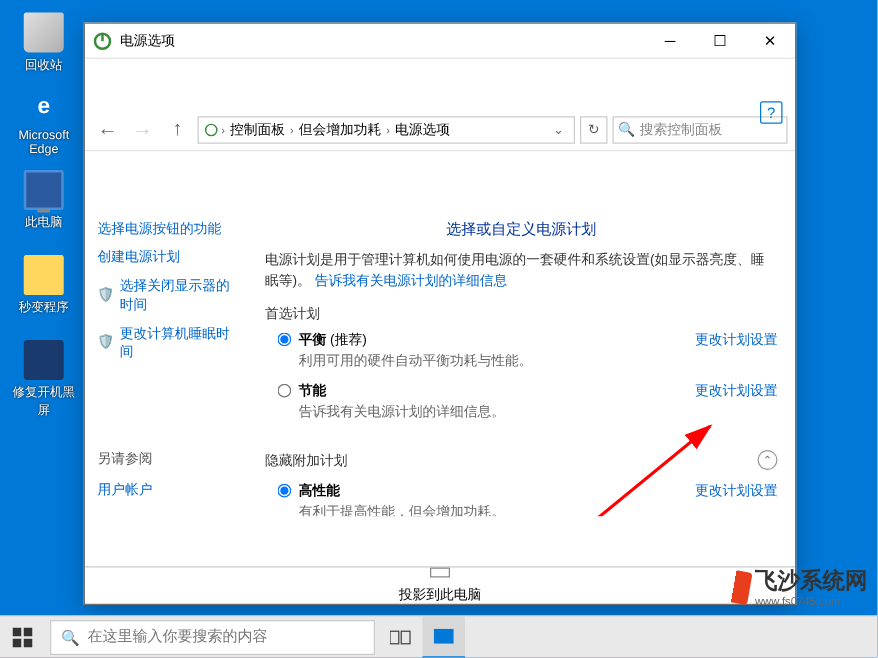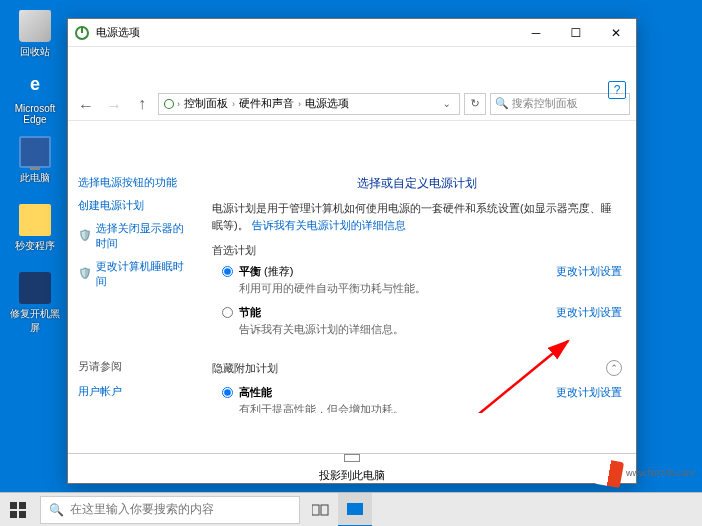--- a/index.html
+++ b/index.html
@@ -113,21 +113,21 @@
     <div class="nav-arrow">←</div>
     <div class="nav-arrow" style="color:#ccc">→</div>
     <div class="nav-arrow">↑</div>
     <div class="breadcrumb">
       <svg width="12" height="12" viewBox="0 0 16 16">
           <circle cx="8" cy="8" r="6" fill="none" stroke="#3a8a3a" stroke-width="1.5"></circle>
         </svg>
       <span class="sep">›</span>
       <span class="seg">控制面板</span>
       <span class="sep">›</span>
-      <span class="seg">硬件和声音</span>
+      <span class="seg">但会增加功耗</span>
       <span class="sep">›</span>
       <span class="seg">电源选项</span>
       <span style="flex:1"></span>
       <span class="nav-chev">⌄</span>
     </div>
     <div class="refresh">↻</div>
     <div class="searchbox">
       <span>🔍</span>
       <span>搜索控制面板</span>
     </div>
@@ -215,20 +215,21 @@
 
   <div class="bottombar">
     <div class="bi"></div>
     <span>投影到此电脑</span>
   </div>
 </div>
 
 <div class="watermark">
   <div class="logo"></div>
   <div>
+    <span>飞沙系统网</span>
     <span class="sub">www.fs0745.com</span>
   </div>
 </div>
 
 <div class="taskbar">
   <div class="start">
     <svg viewBox="0 0 16 16">
         <rect x="0" y="0" width="7" height="7" fill="#333"></rect>
         <rect x="9" y="0" width="7" height="7" fill="#333"></rect>
         <rect x="0" y="9" width="7" height="7" fill="#333"></rect>

